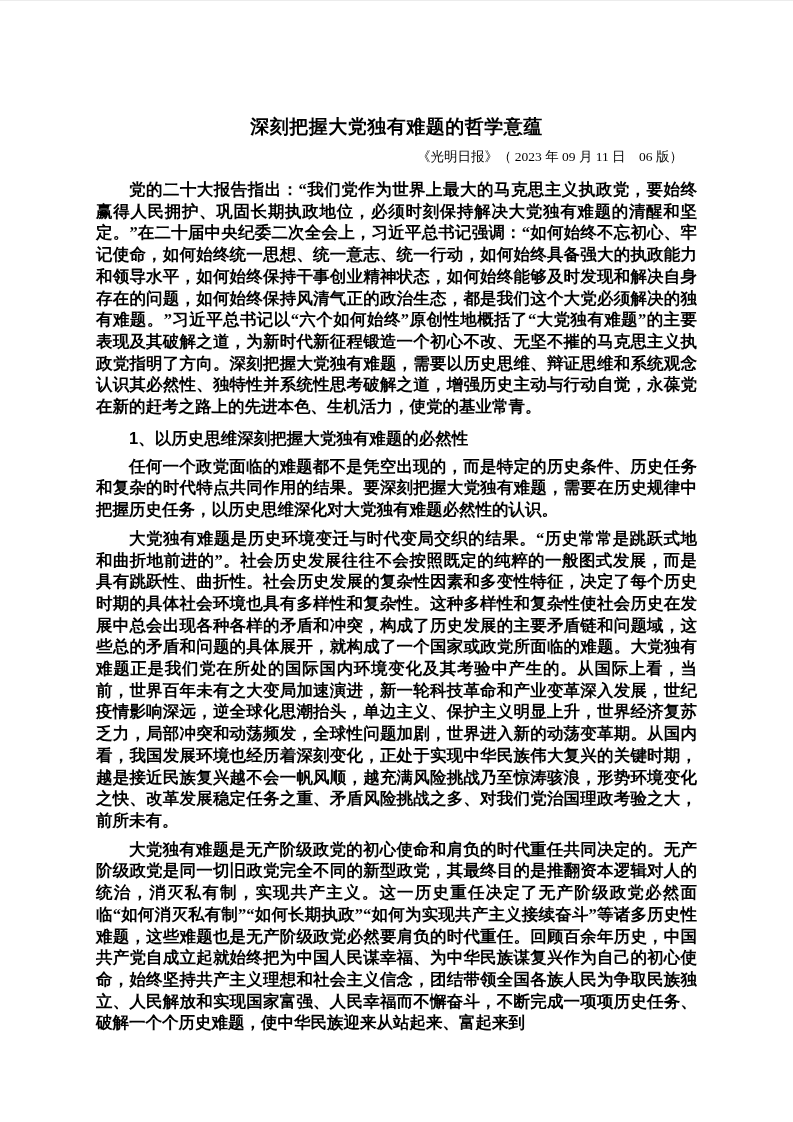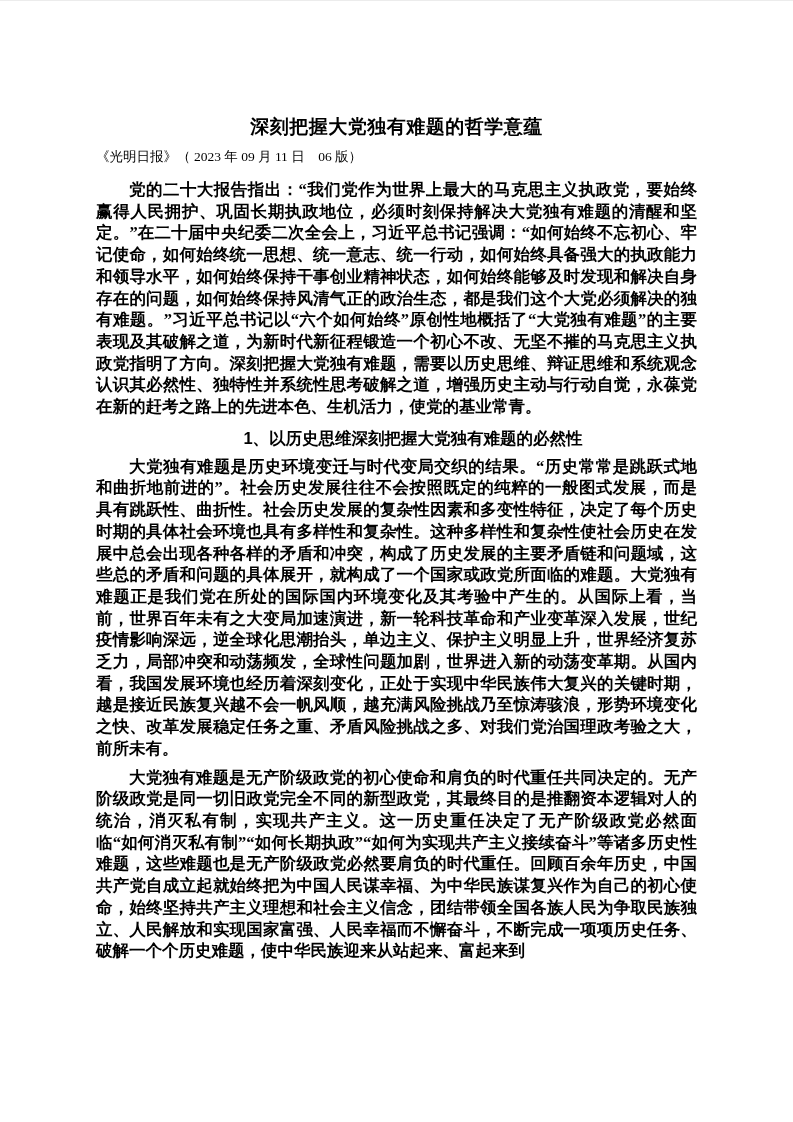--- a/index.html
+++ b/index.html
@@ -26,20 +26,21 @@
     font-family: "Liberation Sans", "DejaVu Sans", sans-serif;
     font-weight: bold;
     font-size: 19px;
     line-height: 20px;
     text-align: center;
     color: #000000;
     letter-spacing: 0.5px;
   }
   .source {
     margin-top: 12px;
+    text-align: right;
     padding-right: 14px;
     font-size: 13.5px;
     line-height: 15px;
     color: #000000;
   }
   .para {
     margin: 7px 0 0 0;
     font-size: 16.5px;
     line-height: 21.7px;
     text-align: justify;
@@ -50,35 +51,36 @@
   .para.first {
     margin-top: 15px;
   }
   .heading {
     margin: 9px 0 4px 0;
     font-family: "Liberation Sans", "DejaVu Sans", sans-serif;
     font-weight: bold;
     font-size: 16.5px;
     line-height: 22px;
     text-indent: 2em;
-    text-align: center;
+    text-align: left;
     color: #000000;
   }
 </style>
 </head>
 <body>
 
 <div class="page">
 
   <h1 class="title">深刻把握大党独有难题的哲学意蕴</h1>
 
   <div class="source">《光明日报》（ 2023 年 09 月 11 日　06 版）</div>
 
   <p class="para first">党的二十大报告指出：“我们党作为世界上最大的马克思主义执政党，要始终赢得人民拥护、巩固长期执政地位，必须时刻保持解决大党独有难题的清醒和坚定。”在二十届中央纪委二次全会上，习近平总书记强调：“如何始终不忘初心、牢记使命，如何始终统一思想、统一意志、统一行动，如何始终具备强大的执政能力和领导水平，如何始终保持干事创业精神状态，如何始终能够及时发现和解决自身存在的问题，如何始终保持风清气正的政治生态，都是我们这个大党必须解决的独有难题。”习近平总书记以“六个如何始终”原创性地概括了“大党独有难题”的主要表现及其破解之道，为新时代新征程锻造一个初心不改、无坚不摧的马克思主义执政党指明了方向。深刻把握大党独有难题，需要以历史思维、辩证思维和系统观念认识其必然性、独特性并系统性思考破解之道，增强历史主动与行动自觉，永葆党在新的赶考之路上的先进本色、生机活力，使党的基业常青。</p>
 
   <h2 class="heading">1、以历史思维深刻把握大党独有难题的必然性</h2>
 
+  <p class="para">任何一个政党面临的难题都不是凭空出现的，而是特定的历史条件、历史任务和复杂的时代特点共同作用的结果。要深刻把握大党独有难题，需要在历史规律中把握历史任务，以历史思维深化对大党独有难题必然性的认识。</p>
 
   <p class="para">大党独有难题是历史环境变迁与时代变局交织的结果。“历史常常是跳跃式地和曲折地前进的”。社会历史发展往往不会按照既定的纯粹的一般图式发展，而是具有跳跃性、曲折性。社会历史发展的复杂性因素和多变性特征，决定了每个历史时期的具体社会环境也具有多样性和复杂性。这种多样性和复杂性使社会历史在发展中总会出现各种各样的矛盾和冲突，构成了历史发展的主要矛盾链和问题域，这些总的矛盾和问题的具体展开，就构成了一个国家或政党所面临的难题。大党独有难题正是我们党在所处的国际国内环境变化及其考验中产生的。从国际上看，当前，世界百年未有之大变局加速演进，新一轮科技革命和产业变革深入发展，世纪疫情影响深远，逆全球化思潮抬头，单边主义、保护主义明显上升，世界经济复苏乏力，局部冲突和动荡频发，全球性问题加剧，世界进入新的动荡变革期。从国内看，我国发展环境也经历着深刻变化，正处于实现中华民族伟大复兴的关键时期，越是接近民族复兴越不会一帆风顺，越充满风险挑战乃至惊涛骇浪，形势环境变化之快、改革发展稳定任务之重、矛盾风险挑战之多、对我们党治国理政考验之大，前所未有。</p>
 
   <p class="para">大党独有难题是无产阶级政党的初心使命和肩负的时代重任共同决定的。无产阶级政党是同一切旧政党完全不同的新型政党，其最终目的是推翻资本逻辑对人的统治，消灭私有制，实现共产主义。这一历史重任决定了无产阶级政党必然面临“如何消灭私有制”“如何长期执政”“如何为实现共产主义接续奋斗”等诸多历史性难题，这些难题也是无产阶级政党必然要肩负的时代重任。回顾百余年历史，中国共产党自成立起就始终把为中国人民谋幸福、为中华民族谋复兴作为自己的初心使命，始终坚持共产主义理想和社会主义信念，团结带领全国各族人民为争取民族独立、人民解放和实现国家富强、人民幸福而不懈奋斗，不断完成一项项历史任务、破解一个个历史难题，使中华民族迎来从站起来、富起来到</p>
 
 </div>
 
 </body></html>

